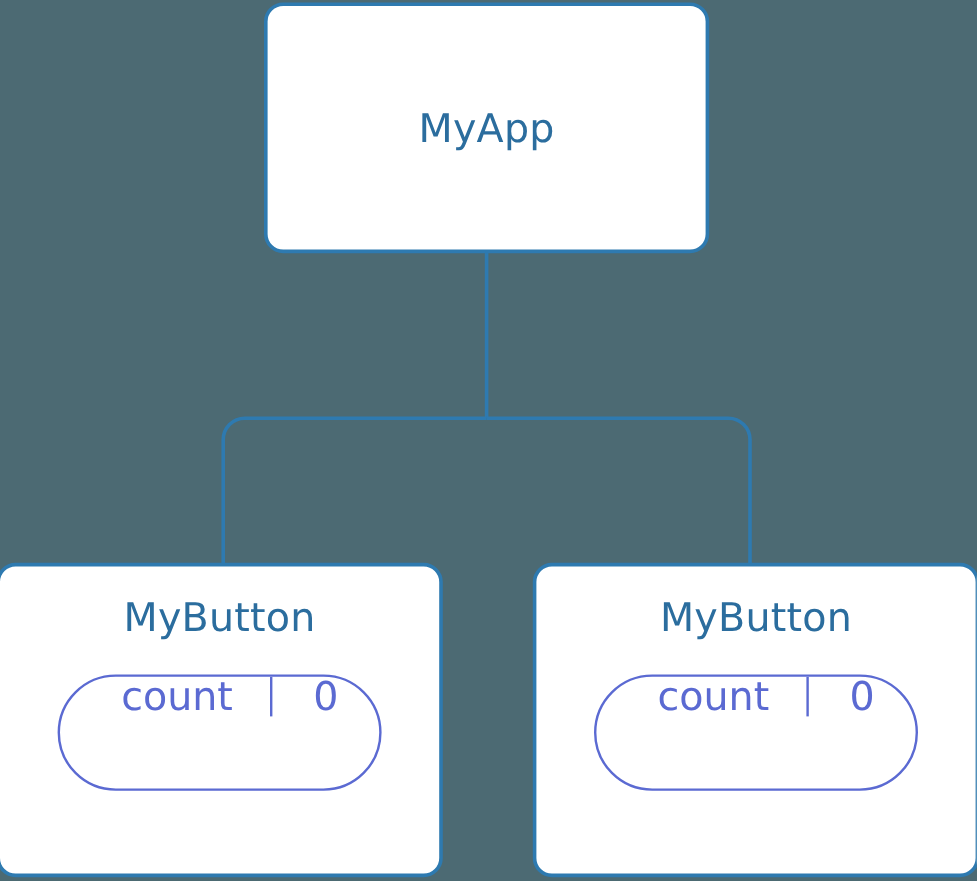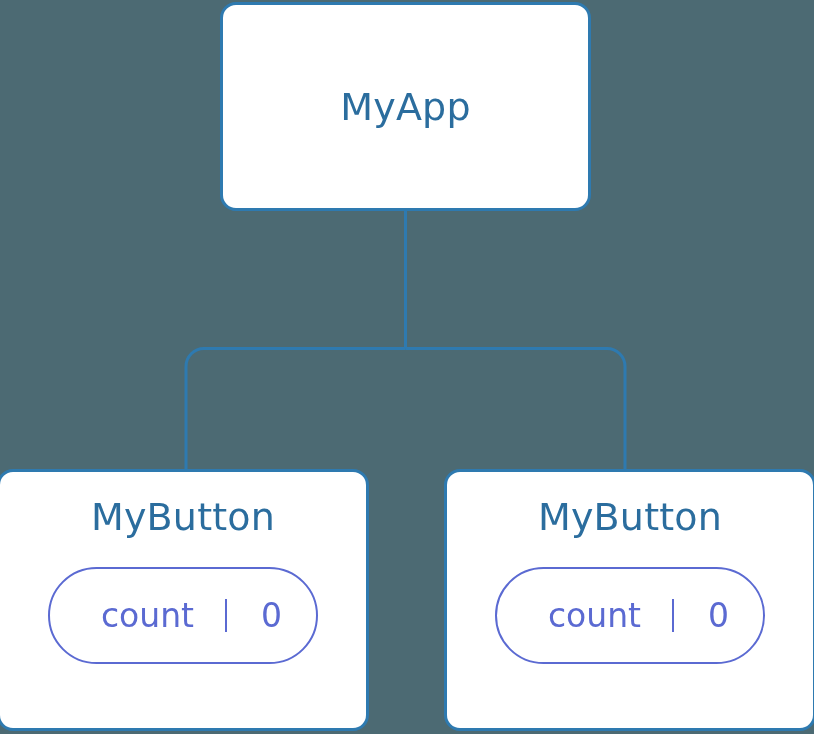--- a/index.html
+++ b/index.html
@@ -36,21 +36,21 @@
     border: 3px solid #2e7ab0;
     border-radius: 16px;
     box-sizing: border-box;
     display: flex;
     flex-direction: column;
     align-items: center;
   }
 
   .node-title {
     color: #2b6d9e;
-    font-size: 38px;
+    font-size: 33px;
     line-height: 1;
     letter-spacing: 0.2px;
     white-space: nowrap;
   }
 
   
   #node-root {
     left: 220px;
     top: 2px;
     width: 371px;
@@ -73,21 +73,21 @@
   }
   .node-child .node-title {
     margin-top: 26px;
   }
 
   
   .pill {
     margin-top: 31px;
     height: 97px;
     display: flex;
-    align-items: center;
+    align-items: flex-start;
     border: 2px solid #5b6ad2;
     border-radius: 49px;
     box-sizing: border-box;
     overflow: hidden;
   }
   .pill-key,
   .pill-val {
     display: flex;
     align-items: center;
     justify-content: center;

